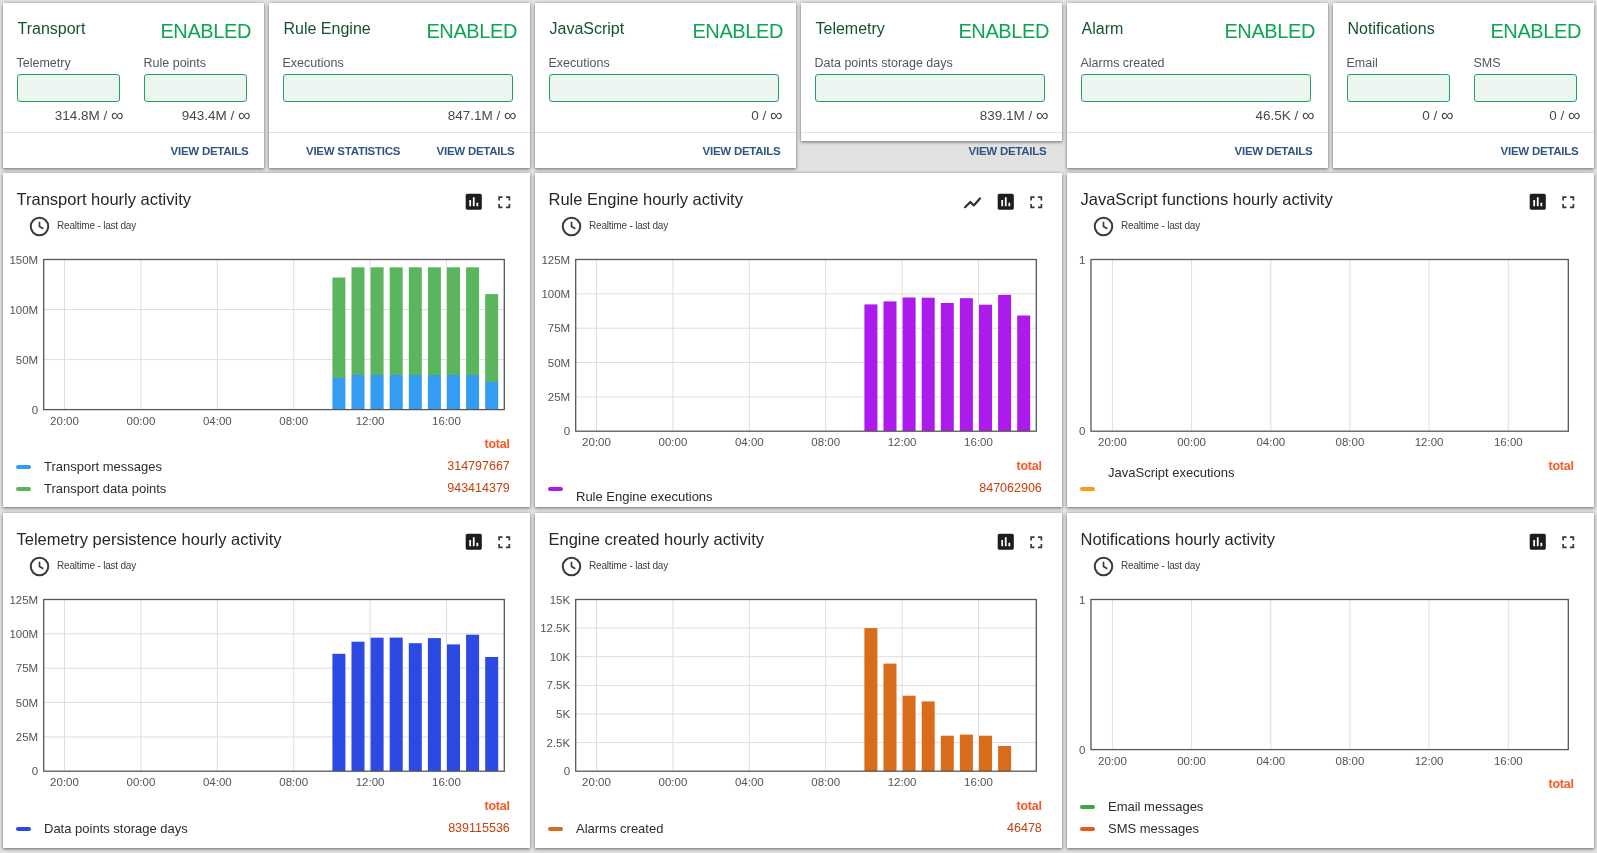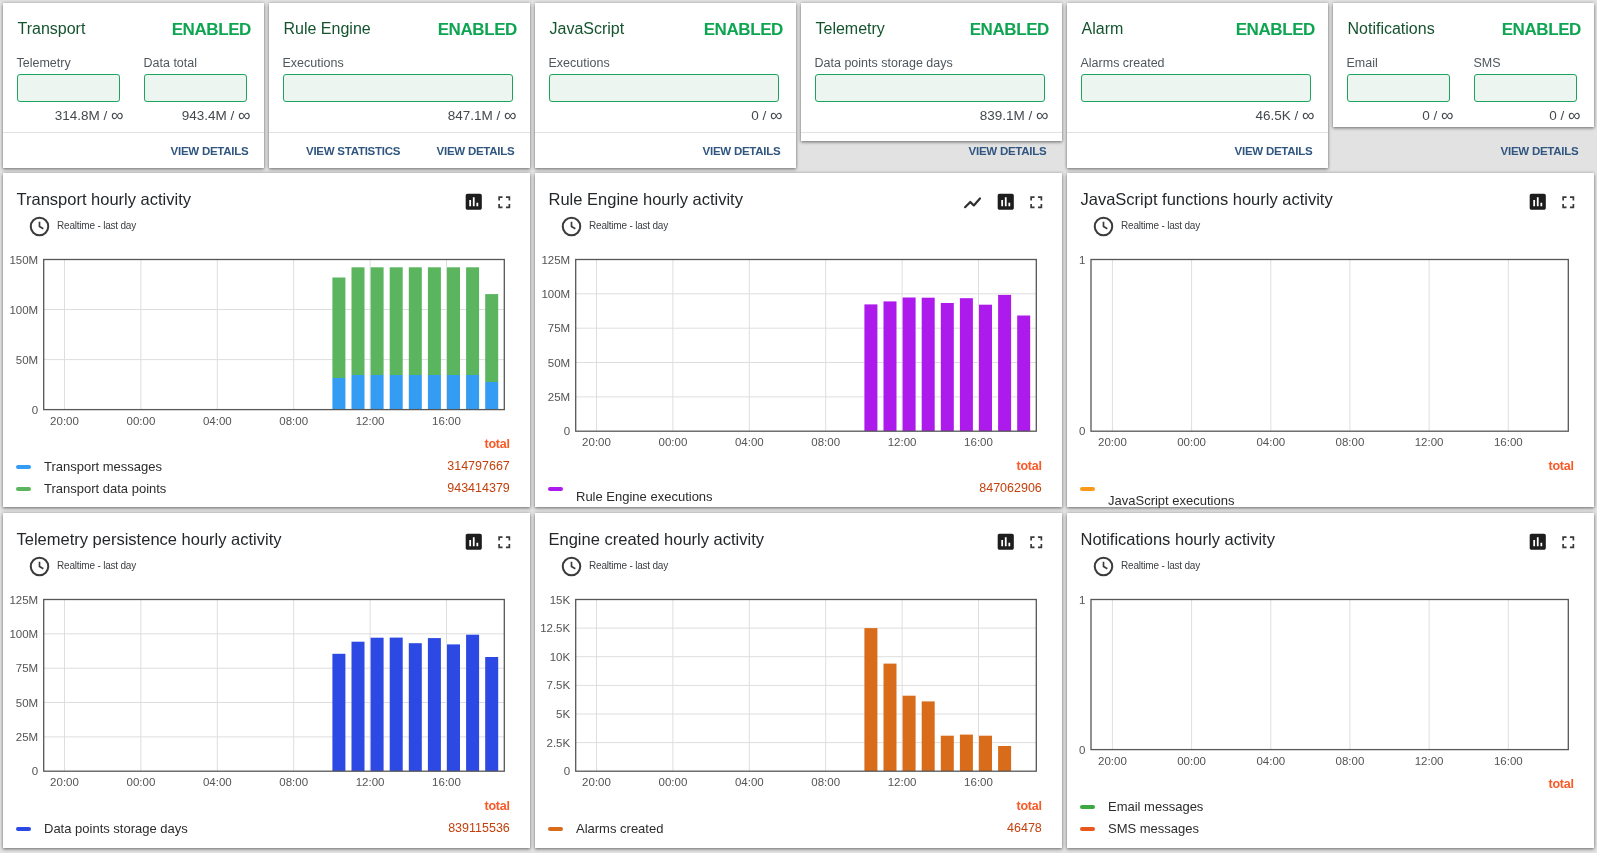--- a/index.html
+++ b/index.html
@@ -1,37 +1,37 @@
 <!DOCTYPE html>
 <html><head><meta charset="utf-8"><title>Api Usage</title><style>
 *{margin:0;padding:0;box-sizing:border-box}
 html,body{width:1597px;height:853px;overflow:hidden;background:#e2e2e2;font-family:"Liberation Sans",sans-serif}
 .card{position:absolute;background:#fff;box-shadow:0 1.5px 3px rgba(0,0,0,.34),0 0 3px rgba(0,0,0,.30)}
 .ttitle{position:absolute;left:14.5px;top:17px;font-size:16px;color:#14532d}
-.tenabled{position:absolute;right:13px;top:17px;font-size:17px;letter-spacing:-.4px;font-weight:bold;color:#0da551}
+.tenabled{position:absolute;right:13px;top:17px;font-size:20px;letter-spacing:-.4px;font-weight:normal;color:#0da551}
 .flab{position:absolute;top:52.5px;font-size:12.5px;color:#4f575c}
 .fbox{position:absolute;top:70.5px;height:28px;border:1.7px solid #1da35b;border-radius:3px;background:#edf5f0}
 .fval{position:absolute;top:105px;font-size:13.5px;color:#45494d;text-align:right}
 .inf{font-size:17.5px;line-height:0;vertical-align:-1px}
 .tdiv{position:absolute;left:0;right:0;top:128.5px;border-top:1px solid #e2e2e2}
 .tbtn{position:absolute;top:141.5px;font-size:11.5px;letter-spacing:-.25px;font-weight:bold;color:#305680}
 .ctitle{position:absolute;left:13.5px;top:16.5px;font-size:16.5px;color:#24282b}
 .csub{position:absolute;left:54px;top:46.5px;font-size:10px;letter-spacing:-.2px;color:#3d4043}
 .ltotal{position:absolute;right:20.2px;font-size:12.5px;letter-spacing:-.2px;font-weight:bold;color:#f85a28}
 .ldash{position:absolute;left:12.5px;width:15.5px;height:4px;border-radius:2px}
 .llab{position:absolute;left:41px;font-size:13px;color:#2c2c2c}
 .lval{position:absolute;right:20.2px;font-size:12.5px;color:#c2410c}
 </style></head><body>
 <div class="card" style="left:3px;top:3px;width:261px;height:165px">
     <div class="ttitle">Transport</div>
     <div class="tenabled">ENABLED</div>
     <div class="flab" style="left:13.5px">Telemetry</div>
     <div class="fbox" style="left:13.5px;width:103px"></div>
     <div class="fval" style="left:13.5px;width:107px">314.8M / <span class="inf">∞</span></div>
-    <div class="flab" style="left:140.5px">Data total</div>
+    <div class="flab" style="left:140.5px">Rule points</div>
     <div class="fbox" style="left:140.5px;width:103px"></div>
     <div class="fval" style="left:140.5px;width:107px">943.4M / <span class="inf">∞</span></div>
     <div class="tdiv"></div>
     <div class="tbtn" style="right:15.5px">VIEW DETAILS</div>
   </div>
 <div class="card" style="left:269px;top:3px;width:261px;height:165px">
     <div class="ttitle">Rule Engine</div>
     <div class="tenabled">ENABLED</div>
     <div class="flab" style="left:13.5px">Executions</div>
     <div class="fbox" style="left:13.5px;width:230px"></div>
@@ -60,21 +60,21 @@
   </div>
 <div class="card" style="left:1067px;top:3px;width:261px;height:165px">
     <div class="ttitle">Alarm</div>
     <div class="tenabled">ENABLED</div>
     <div class="flab" style="left:13.5px">Alarms created</div>
     <div class="fbox" style="left:13.5px;width:230px"></div>
     <div class="fval" style="left:13.5px;width:234px">46.5K / <span class="inf">∞</span></div>
     <div class="tdiv"></div>
     <div class="tbtn" style="right:15.5px">VIEW DETAILS</div>
   </div>
-<div class="card" style="left:1333px;top:3px;width:261px;height:124px">
+<div class="card" style="left:1333px;top:3px;width:261px;height:165px">
     <div class="ttitle">Notifications</div>
     <div class="tenabled">ENABLED</div>
     <div class="flab" style="left:13.5px">Email</div>
     <div class="fbox" style="left:13.5px;width:103px"></div>
     <div class="fval" style="left:13.5px;width:107px">0 / <span class="inf">∞</span></div>
     <div class="flab" style="left:140.5px">SMS</div>
     <div class="fbox" style="left:140.5px;width:103px"></div>
     <div class="fval" style="left:140.5px;width:107px">0 / <span class="inf">∞</span></div>
     <div class="tdiv"></div>
     <div class="tbtn" style="right:15.5px">VIEW DETAILS</div>
@@ -219,21 +219,21 @@
     <svg width="20.5" height="20.5" viewBox="0 0 24 24" style="position:absolute;left:491.1px;top:19.2px">
       <path fill="#3a3a3a" d="M7 14H5v5h5v-2H7v-3zm-2-4h2V7h3V5H5v5zm12 7h-3v2h5v-5h-2v3zM14 5v2h3v3h2V5h-5z"></path>
     </svg>
     <svg width="21" height="21" viewBox="0 0 24 24" style="position:absolute;left:25.5px;top:42.5px">
       <circle cx="12" cy="12" r="10" fill="none" stroke="#3b3b3b" stroke-width="2.3"></circle>
       <path fill="none" stroke="#3b3b3b" stroke-width="1.9" d="M12 6.5V12l4.4 2.6"></path>
     </svg>
     <div class="csub">Realtime - last day</div>
     <div class="ltotal" style="top:286px">total</div>
     <div class="ldash" style="top:314px;background:#fb9a1a"></div>
-    <div class="llab" style="top:320px">JavaScript executions</div>
+    <div class="llab" style="top:292px">JavaScript executions</div>
   </div>
 <div class="card" style="left:3px;top:513px;width:527px;height:335px">
     <svg width="527" height="335" viewBox="0 0 527 335" style="position:absolute;left:0;top:0" font-family="Liberation Sans, sans-serif">
       <line x1="61.5" y1="86.5" x2="61.5" y2="258.2" stroke="#dedede" stroke-width="1"></line>
       <line x1="137.9" y1="86.5" x2="137.9" y2="258.2" stroke="#dedede" stroke-width="1"></line>
       <line x1="214.3" y1="86.5" x2="214.3" y2="258.2" stroke="#dedede" stroke-width="1"></line>
       <line x1="290.7" y1="86.5" x2="290.7" y2="258.2" stroke="#dedede" stroke-width="1"></line>
       <line x1="367.1" y1="86.5" x2="367.1" y2="258.2" stroke="#dedede" stroke-width="1"></line>
       <line x1="443.5" y1="86.5" x2="443.5" y2="258.2" stroke="#dedede" stroke-width="1"></line>
       <line x1="40.7" y1="223.9" x2="501.3" y2="223.9" stroke="#dedede" stroke-width="1"></line>

